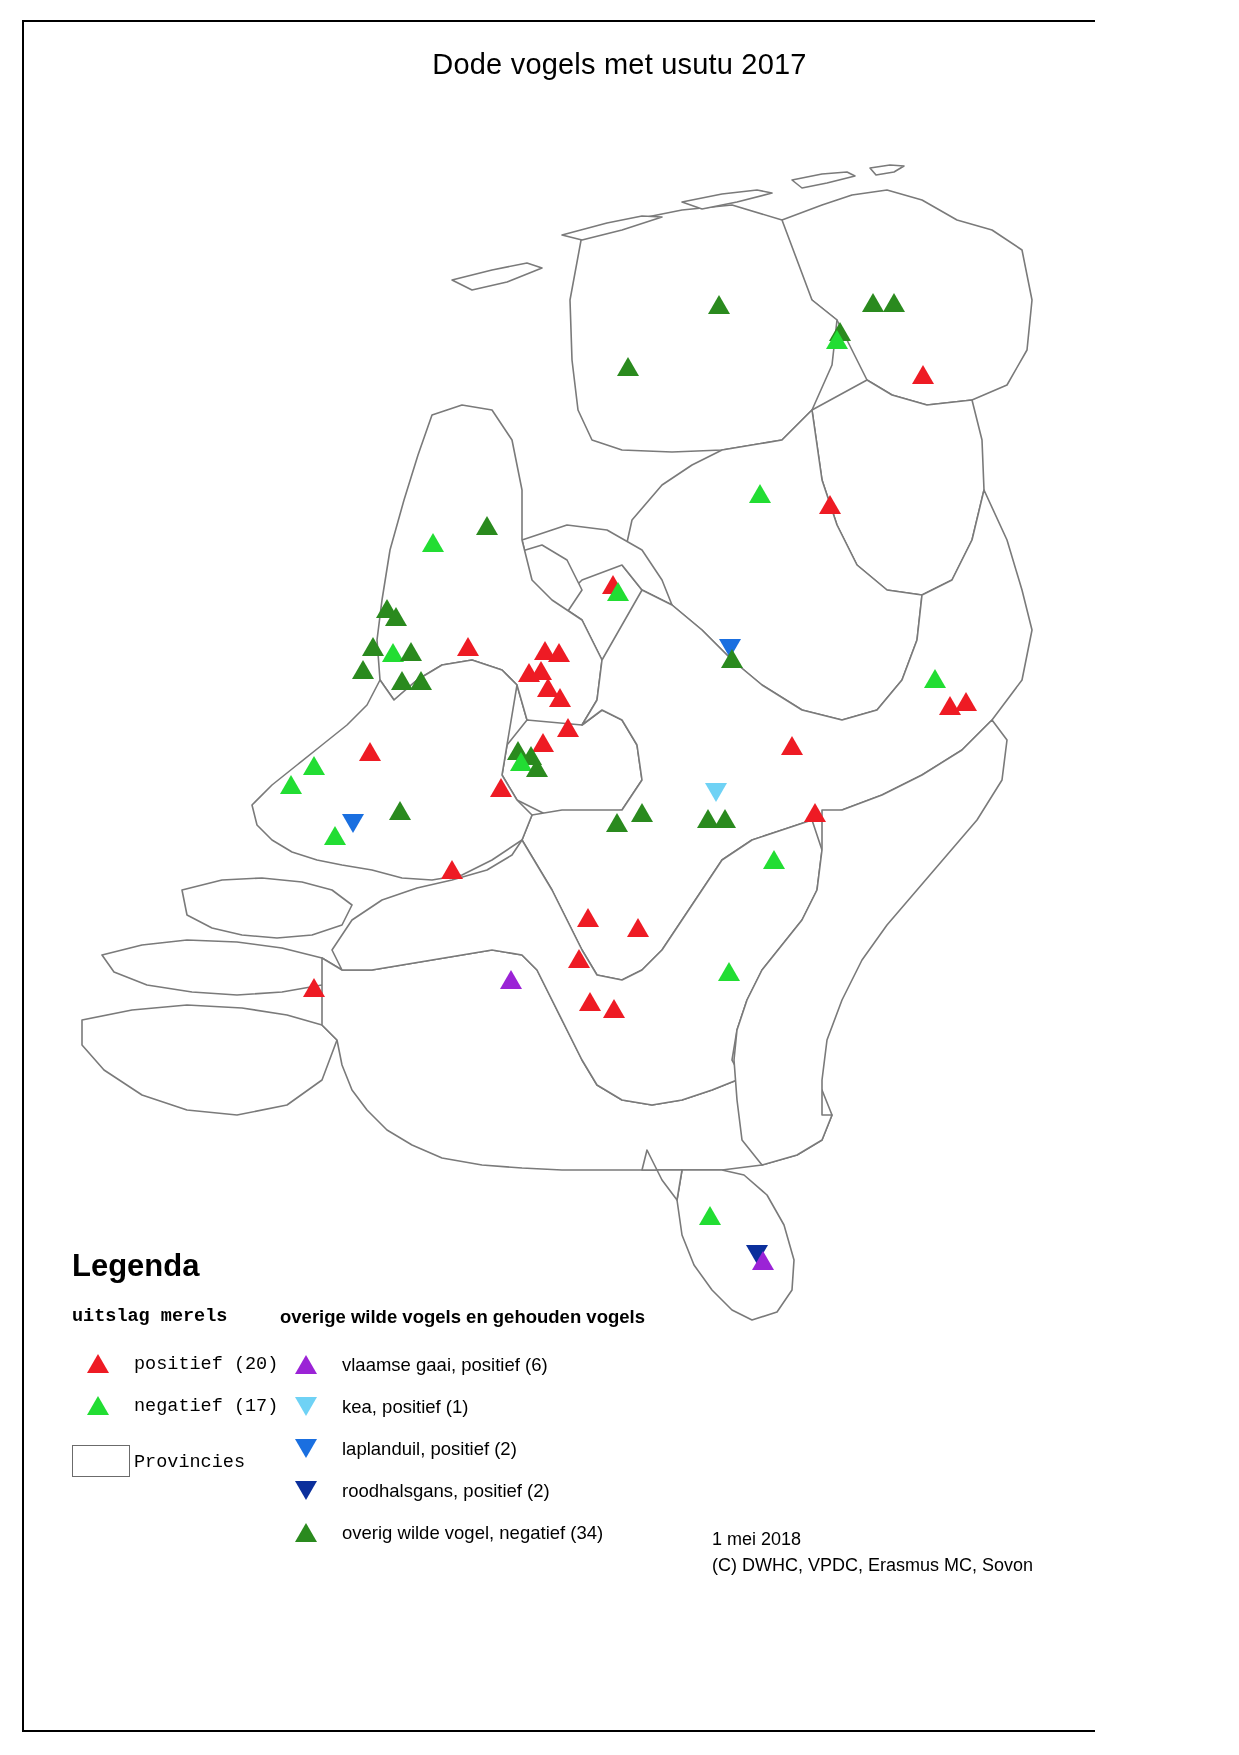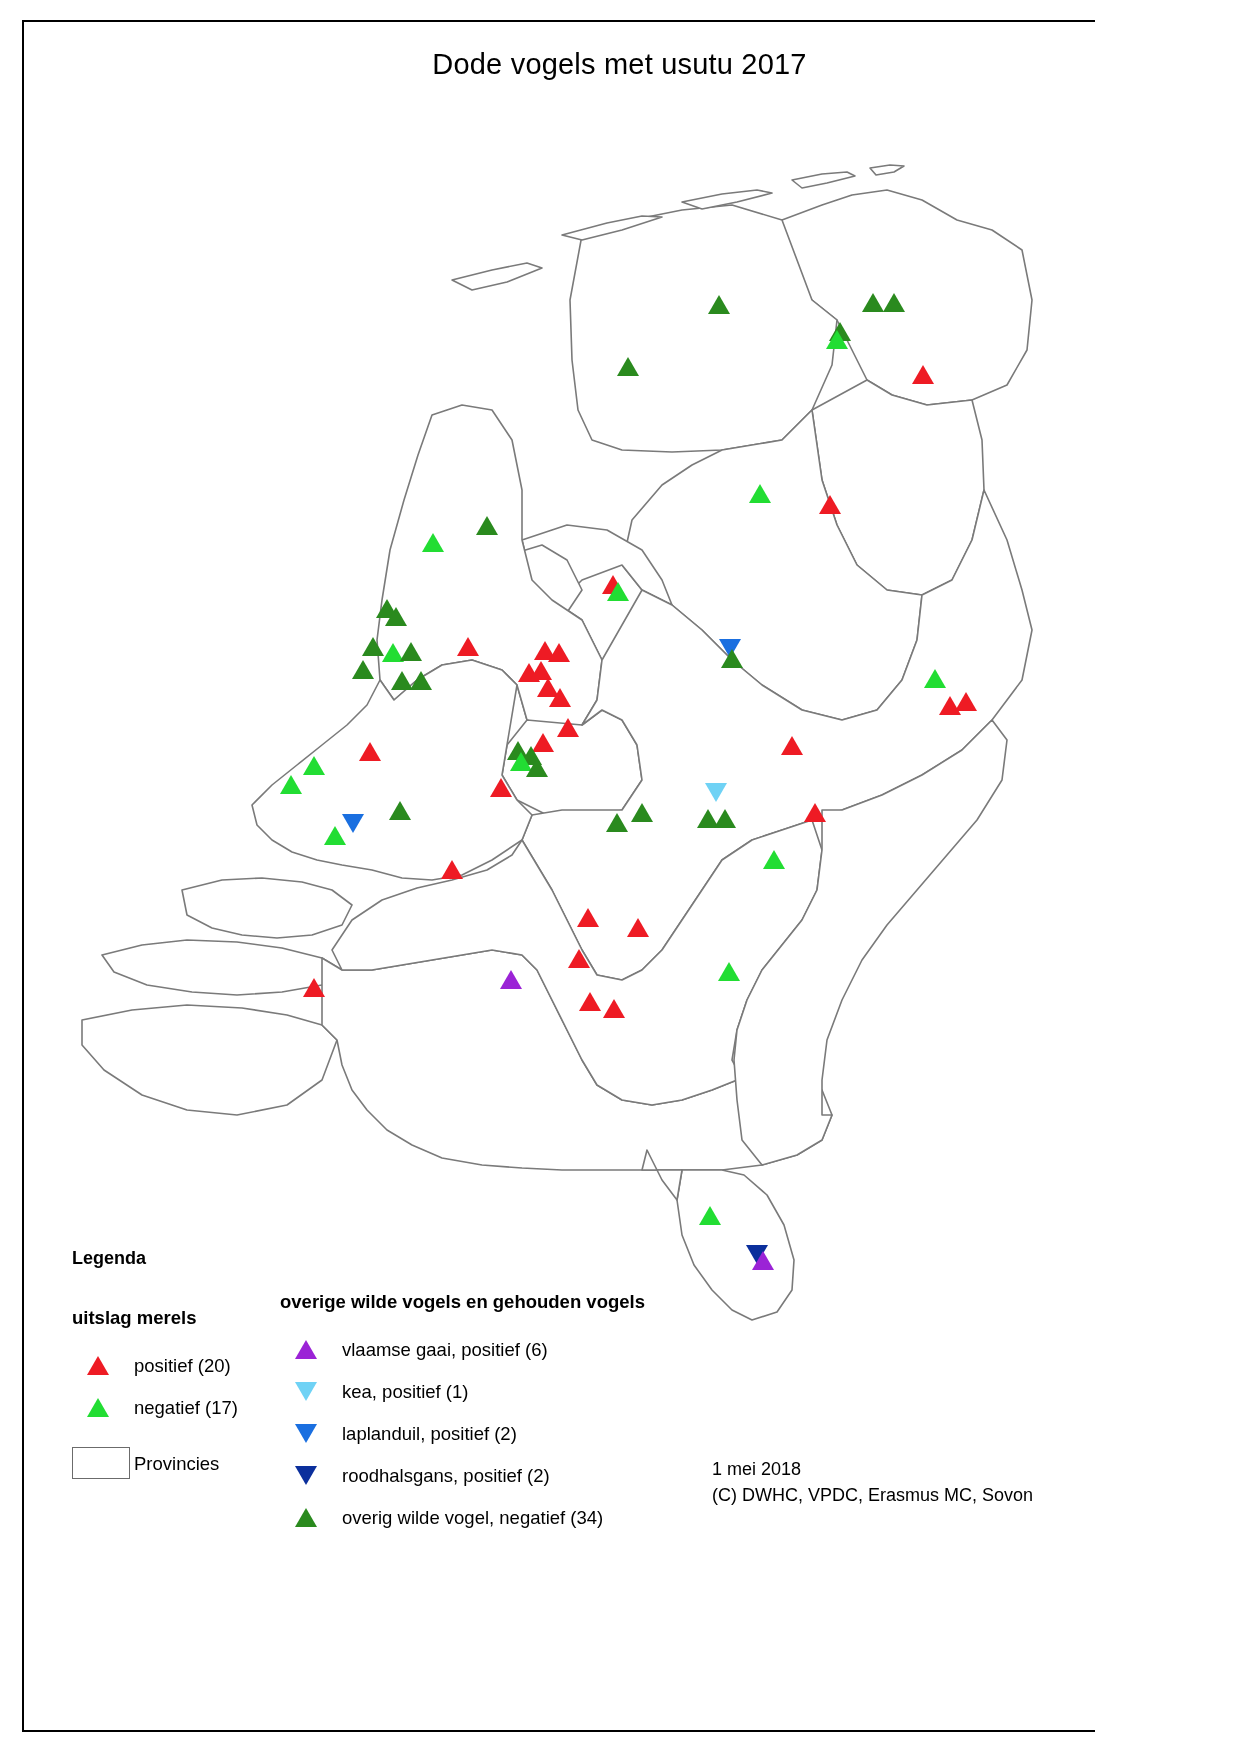--- a/index.html
+++ b/index.html
@@ -72,34 +72,35 @@
     margin-top: -9px;
   }
   
   #legend {
     position: absolute;
     left: 72px;
     top: 1248px;
     width: 1000px;
   }
   #legend-title {
-    font-size: 18px;
+    font-size: 31px;
     font-weight: bold;
     color: #000;
     margin-bottom: 22px;
   }
   .legend-columns {
     position: relative;
     height: 260px;
   }
   .legend-col-left {
     position: absolute;
     left: 0;
-    top: 16px;
+    top: 0;
     width: 230px;
+    font-family: Liberation Mono, monospace;
   }
   .legend-col-right {
     position: absolute;
     left: 208px;
     top: 0;
     width: 700px;
   }
   .legend-head {
     font-size: 18.5px;
     font-weight: bold;
@@ -149,21 +150,21 @@
     box-sizing: border-box;
   }
   .legend-label {
     font-size: 18.5px;
     color: #000;
     white-space: nowrap;
   }
   #credits {
     position: absolute;
     left: 712px;
-    top: 1456px;
+    top: 1526px;
     font-size: 18px;
     line-height: 26px;
     color: #000;
   }
 </style>
 </head>
 <body>
 
 <div id="page">
 

